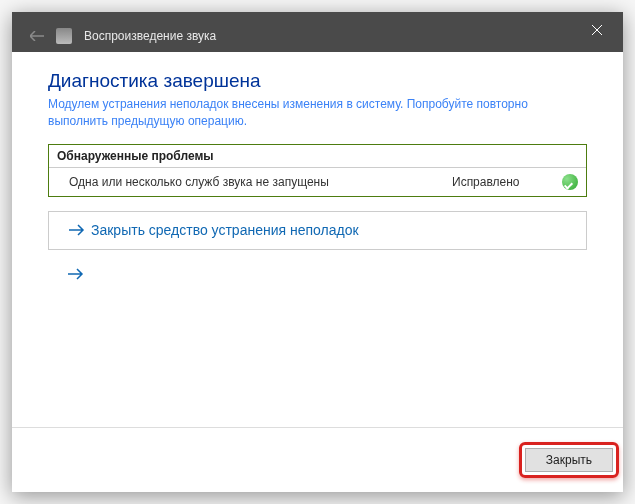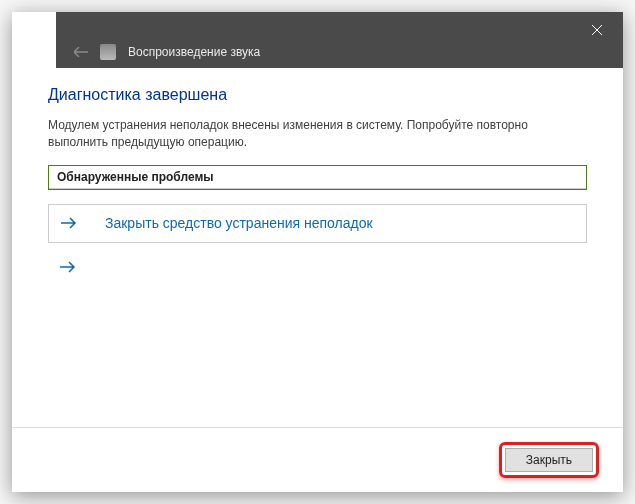--- a/index.html
+++ b/index.html
@@ -1,39 +1,39 @@
 <!DOCTYPE html>
 <html><head>
 <meta charset="utf-8">
 <style>
   * { box-sizing: border-box; margin: 0; padding: 0; font-family: "Segoe UI", Tahoma, sans-serif; }
   body { width: 635px; height: 504px; background: #f6f6f6; overflow: hidden; }
   .window { width: 611px; height: 480px; margin: 12px; background: #fff; box-shadow: 0 4px 20px rgba(0,0,0,0.4); display: flex; flex-direction: column; }
-  .titlebar { background: #4a4a4a; height: 56px; position: relative; color: #fff; margin-left: 44px; }
+  .titlebar { background: #4a4a4a; height: 40px; position: relative; color: #fff; }
   .close-x { position: absolute; top: 6px; right: 6px; width: 40px; height: 24px; display: flex; align-items: center; justify-content: center; color: #fff; font-size: 13px; cursor: pointer; }
   .titlebar-row { position: absolute; left: 18px; bottom: 8px; display: flex; align-items: center; gap: 12px; }
   .back-arrow { color: #999; font-size: 14px; }
   .title-icon { width: 16px; height: 16px; background: linear-gradient(#888, #bbb); border-radius: 2px; display: inline-block; }
   .title-text { font-size: 12px; color: #e8e8e8; }
   .content { flex: 1; padding: 18px 36px 0 36px; display: flex; flex-direction: column; position: relative; }
-  .heading { color: #003399; font-size: 16px; font-weight: 400; margin-bottom: 13px; }
-  .body-text { color: #404040; font-size: 12px; line-height: 1.4; margin-bottom: 14px; }
+  .heading { color: #003399; font-size: 19px; font-weight: 400; margin-bottom: 4px; }
+  .body-text { color: #3b82f6; font-size: 12px; line-height: 1.4; margin-bottom: 14px; }
   .problems-box { border: 1px solid #4d7c0f; }
   .problems-header { border-bottom: 1px solid #ccc; padding: 4px 8px; font-size: 12px; font-weight: 600; color: #222; }
   .problem-row { display: flex; align-items: center; padding: 6px 8px 6px 20px; font-size: 12px; color: #333; }
   .problem-desc { flex: 1; }
   .problem-status { width: 110px; text-align: left; }
   .status-icon { width: 16px; height: 16px; border-radius: 50%; background: radial-gradient(circle at 30% 30%, #8be08b, #2fa82f); position: relative; display: inline-block; }
   .status-icon::after { content: ""; position: absolute; left: 4px; top: 7px; width: 3px; height: 6px; border-right: 2px solid #fff; border-bottom: 2px solid #fff; transform: rotate(45deg); }
-  .action-bar { border: 1px solid #ccc; margin-top: 14px; padding: 10px 12px; display: flex; align-items: center; gap: 28px; cursor: pointer; }
+  .action-bar { border: 1px solid #ccc; margin-top: 14px; padding: 10px 20px; display: flex; align-items: center; gap: 6px; cursor: pointer; }
   .action-bar.noborder { border: none; margin-top: 6px; }
   .arrow-icon { color: #1068b3; font-size: 15px; }
   .action-label { color: #1068b3; font-size: 14px; }
   .detail-link { color: #1068b3; font-size: 12px; margin-top: 10px; cursor: pointer; display: inline-block; }
-  .footer { border-top: 1px solid #ddd; padding: 14px 24px; display: flex; justify-content: flex-end; }
+  .footer { border-top: 1px solid #ddd; padding: 14px 4px; display: flex; justify-content: flex-end; }
   .close-highlight { border: 3px solid #d9221f; border-radius: 6px; padding: 3px; box-shadow: 0 2px 4px rgba(217,34,31,0.4); }
   .close-btn { background: #e1e1e1; border: 1px solid #adadad; padding: 4px 20px; font-size: 12px; color: #222; cursor: pointer; }
 </style>
 </head>
 <body>
 
 <div class="window">
   <div class="titlebar">
     <div class="close-x">
       <svg width="10" height="10" viewBox="0 0 10 10">
@@ -51,20 +51,25 @@
       <span class="title-text">Воспроизведение звука</span>
     </div>
   </div>
 
   <div class="content">
     <div class="heading">Диагностика завершена</div>
     <div class="body-text">Модулем устранения неполадок внесены изменения в систему. Попробуйте повторно выполнить предыдущую операцию.</div>
 
     <div class="problems-box">
       <div class="problems-header">Обнаруженные проблемы</div>
+      <div class="problem-row">
+        <span class="problem-desc">Одна или несколько служб звука не запущены</span>
+        <span class="problem-status">Исправлено</span>
+        <span class="status-icon"></span>
+      </div>
     </div>
 
     <div class="action-bar">
       <span class="arrow-icon">
         <svg width="16" height="12" viewBox="0 0 16 12">
             <path d="M0 6 L14 6 M9 1 L14 6 L9 11" stroke="#1068b3" stroke-width="1.5" fill="none"></path>
           </svg>
       </span>
       <span class="action-label">Закрыть средство устранения неполадок</span>
     </div>

